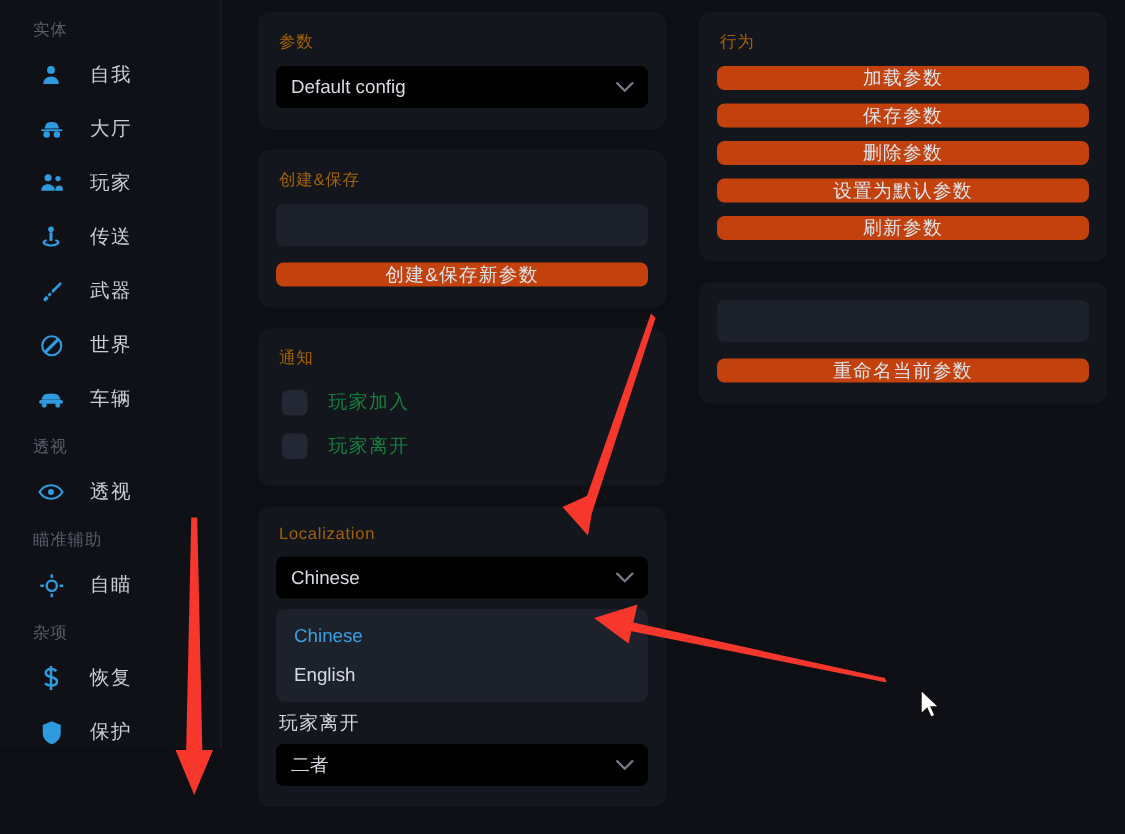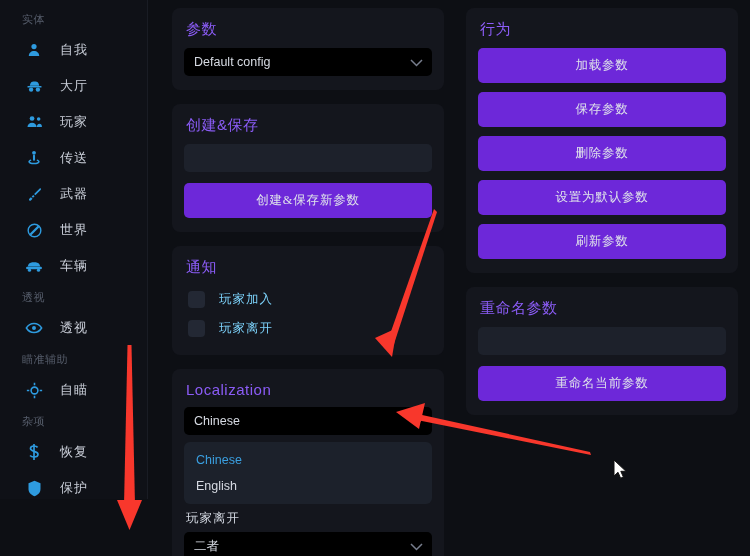--- a/index.html
+++ b/index.html
@@ -59,22 +59,22 @@
     position: relative;
   }
   .column { width: 272px; display: flex; flex-direction: column; gap: 14px; }
 
   .card {
     background: #14161d;
     border-radius: 8px;
     padding: 12px 12px 14px 12px;
   }
   .card-title {
-    color: #8b5cf6;
-    font-size: 15px;
+    color: #a16207;
+    font-size: 11px;
     margin-bottom: 9px;
     padding-left: 2px;
     letter-spacing: .5px;
   }
 
   .select {
     position: relative;
     height: 28px;
     background: #000000;
     border-radius: 5px;
@@ -92,49 +92,48 @@
   .text-input {
     height: 28px;
     background: #1d212b;
     border-radius: 5px;
     border: none;
     width: 100%;
     cursor: text;
   }
 
   .btn {
-    height: 35px;
-    background: #6d28d9;
+    height: 16px;
+    background: #c2410c;
     border-radius: 5px;
     display: flex; align-items: center; justify-content: center;
     color: #dfe3ea;
     font-size: 12.5px;
     letter-spacing: .8px;
     cursor: pointer;
     margin-top: 9px;
-    font-family: Liberation Serif, serif;
   }
   .btn:first-of-type { margin-top: 0; }
 
   .check-row {
     display: flex; align-items: center;
     height: 26px;
     margin-top: 3px;
     cursor: pointer;
   }
   .checkbox {
     width: 17px; height: 17px;
     background: #232834;
     border-radius: 4px;
     flex: 0 0 17px;
     margin-left: 4px;
   }
   .check-label {
     margin-left: 14px;
-    color: #7dd3fc;
+    color: #15803d;
     font-size: 12.5px;
     letter-spacing: 1px;
   }
 
   
   .dropdown-list {
     background: #1c212b;
     border-radius: 6px;
     padding: 5px 0;
     margin-top: 7px;
@@ -377,21 +376,20 @@
       <div class="card">
         <div class="card-title">行为</div>
         <div class="btn">加载参数</div>
         <div class="btn">保存参数</div>
         <div class="btn">删除参数</div>
         <div class="btn">设置为默认参数</div>
         <div class="btn">刷新参数</div>
       </div>
 
       <div class="card">
-        <div class="card-title">重命名参数</div>
         <input class="text-input" type="text" value="" style="">
         <div class="btn" style="margin-top:11px">重命名当前参数</div>
       </div>
     </div>
   </div>
 
   <svg id="overlay">
 
     <g>
       <polygon points="127.5,345 131.5,345 135,505 124,505" fill="#f8372c"></polygon>

